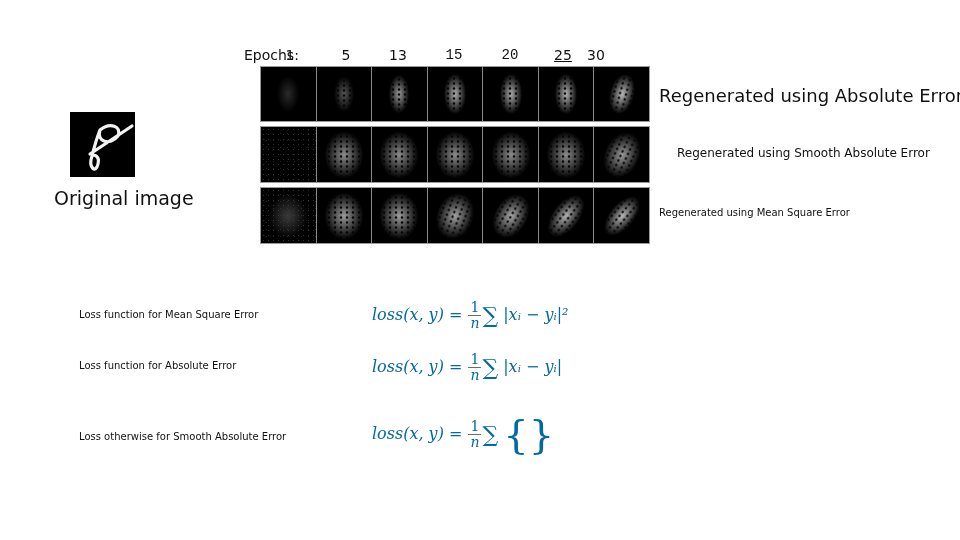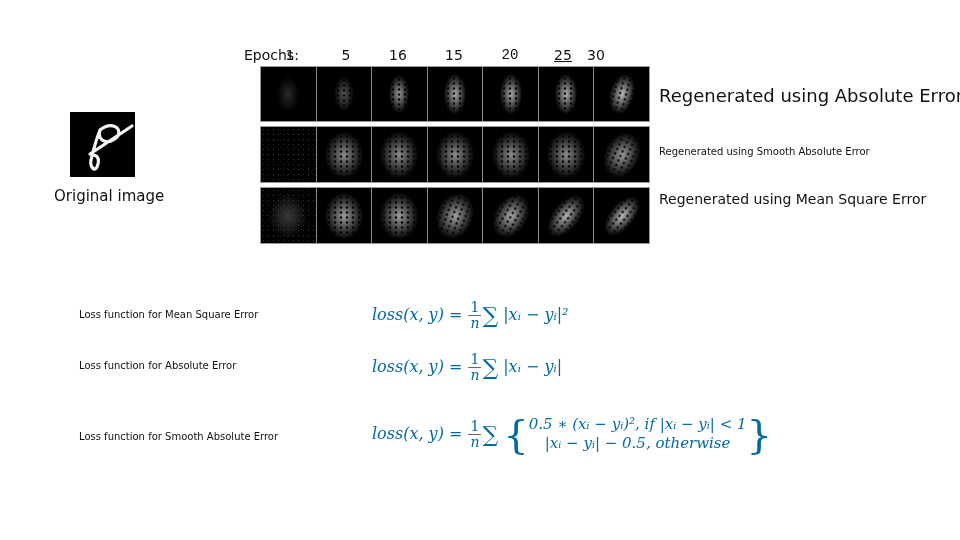--- a/index.html
+++ b/index.html
@@ -27,32 +27,32 @@
   .sum { font-size:22px; vertical-align:middle; }
   .brace-l, .brace-r { font-size:40px; vertical-align:middle; line-height:40px; font-weight:200; }
   .cases { display:inline-flex; flex-direction:column; align-items:center; vertical-align:middle; font-size:15px; line-height:19px; }
 </style>
 </head>
 <body>
 
 <div class="abs label" style="left:208px;top:47px;font-size:14px;margin-left:36px;">Epochs:</div>
 <div class="epoch-label" style="left:270px;">1</div>
 <div class="epoch-label" style="left:326px;">5</div>
-<div class="epoch-label" style="left:378px;">16</div>
-<div class="epoch-label" style="left:434px;">15</div>
+<div class="epoch-label" style="left:378px;">13</div>
+<div class="epoch-label" style="left:434px;font-family:Liberation Mono, monospace;">15</div>
 <div class="epoch-label" style="left:490px;font-family:Liberation Mono, monospace;">20</div>
 <div class="epoch-label" style="left:543px;text-decoration:underline;">25</div>
 <div class="epoch-label" style="left:576px;">30</div>
 
 <div class="orig">
   <svg width="65" height="65" viewBox="0 0 65 65">
     <path d="M30 18 C 40 10, 52 14, 48 24 M 20 42 L 62 14 M 48 24 C 40 34, 26 30, 30 18 M 30 18 C 26 28, 24 36, 22 44 C 18 56, 26 62, 28 52 C 30 44, 24 42, 22 44" stroke="#f2f2f2" stroke-width="3.2" fill="none" stroke-linecap="round"></path>
   </svg>
 </div>
-<div class="abs label" style="left:54px;top:187px;font-size:15px;">Original image</div>
+<div class="abs label" style="left:54px;top:187px;font-size:19px;">Original image</div>
 
 <div class="strip" style="top:66px;height:56px;">
   <div class="cell">
       <div class="blob" style="width:22px;height:36px;margin:-18px 0 0 -11px;background:radial-gradient(ellipse,#2a2a2a,#000 70%);"></div>
     </div>
   <div class="cell">
       <div class="blob" style="width:20px;height:36px;margin:-18px 0 0 -10px;background:radial-gradient(ellipse,#555,#000 70%);">
         <div class="speckle"></div>
       </div>
     </div>
@@ -112,21 +112,21 @@
       <div class="blob" style="width:38px;height:46px;margin:-23px 0 0 -19px;background:radial-gradient(ellipse,#8a8a8a,#000 72%);">
         <div class="speckle"></div>
       </div>
     </div>
   <div class="cell">
       <div class="blob" style="width:34px;height:46px;margin:-23px 0 0 -17px;transform:rotate(25deg);background:radial-gradient(ellipse,#999,#000 72%);">
         <div class="speckle"></div>
       </div>
     </div>
 </div>
-<div class="abs label" style="left:659px;top:146px;font-size:10px;">Regenerated using Smooth Absolute Error</div>
+<div class="abs label" style="left:677px;top:146px;font-size:12px;">Regenerated using Smooth Absolute Error</div>
 
 <div class="strip" style="top:187px;">
   <div class="cell">
       <div class="noise"></div>
       <div class="blob" style="width:40px;height:46px;margin:-23px 0 0 -20px;background:radial-gradient(ellipse,#3a3a3a,transparent 70%);"></div>
     </div>
   <div class="cell">
       <div class="blob" style="width:38px;height:46px;margin:-23px 0 0 -19px;background:radial-gradient(ellipse,#999,#000 72%);">
         <div class="speckle"></div>
       </div>
@@ -150,21 +150,21 @@
       <div class="blob" style="width:26px;height:48px;margin:-24px 0 0 -13px;transform:rotate(38deg);background:radial-gradient(ellipse,#b0b0b0,#000 72%);">
         <div class="speckle"></div>
       </div>
     </div>
   <div class="cell">
       <div class="blob" style="width:24px;height:46px;margin:-23px 0 0 -12px;transform:rotate(40deg);background:radial-gradient(ellipse,#b8b8b8,#000 72%);">
         <div class="speckle"></div>
       </div>
     </div>
 </div>
-<div class="abs label" style="left:659px;top:191px;font-size:14px;">Regenerated using Mean Square Error</div>
+<div class="abs label" style="left:659px;top:207px;font-size:10px;">Regenerated using Mean Square Error</div>
 
 <div class="abs label" style="left:79px;top:309px;">Loss function for Mean Square Error</div>
 <div class="abs math" style="left:372px;top:300px;">
   <i>loss(x, y) =</i>
   <span class="frac">
       <span class="num">1</span>
       <i>n</i>
     </span><span class="sum">∑</span>
   <i>|xᵢ − yᵢ|²</i>
 </div>
@@ -172,24 +172,21 @@
 <div class="abs label" style="left:79px;top:360px;">Loss function for Absolute Error</div>
 <div class="abs math" style="left:372px;top:352px;">
   <i>loss(x, y) =</i>
   <span class="frac">
       <span class="num">1</span>
       <i>n</i>
     </span><span class="sum">∑</span>
   <i>|xᵢ − yᵢ|</i>
 </div>
 
-<div class="abs label" style="left:79px;top:431px;">Loss function for Smooth Absolute Error</div>
+<div class="abs label" style="left:79px;top:431px;">Loss otherwise for Smooth Absolute Error</div>
 <div class="abs math" style="left:372px;top:414px;">
   <i>loss(x, y) =</i>
   <span class="frac">
       <span class="num">1</span>
       <i>n</i>
     </span><span class="sum">∑</span>
-  <span class="brace-l">{</span><span class="cases">
-    <i>0.5 ∗ (xᵢ − yᵢ)², if |xᵢ − yᵢ| &lt; 1</i>
-    <i>|xᵢ − yᵢ| − 0.5, otherwise</i>
-  </span><span class="brace-r">}</span>
+  <span class="brace-l">{</span><span class="brace-r">}</span>
 </div>
 
 </body></html>

